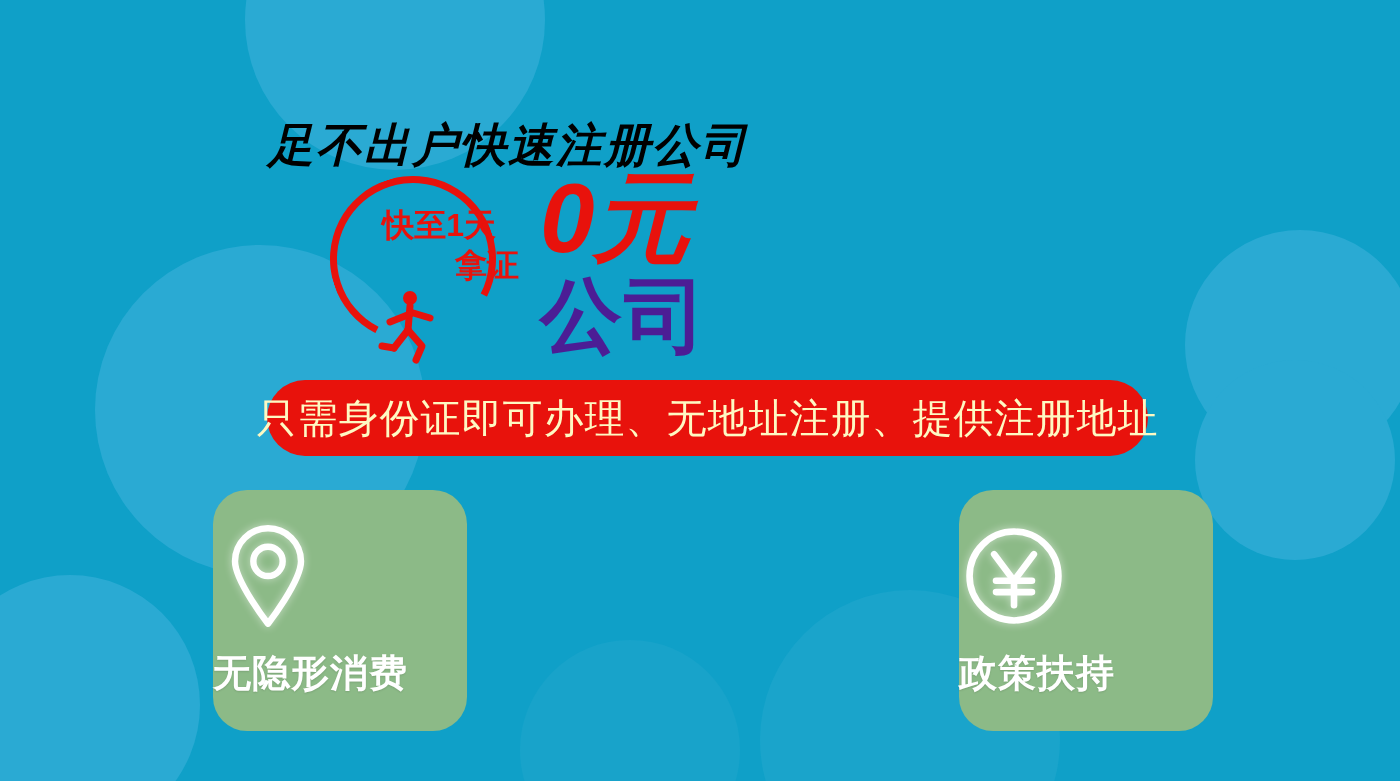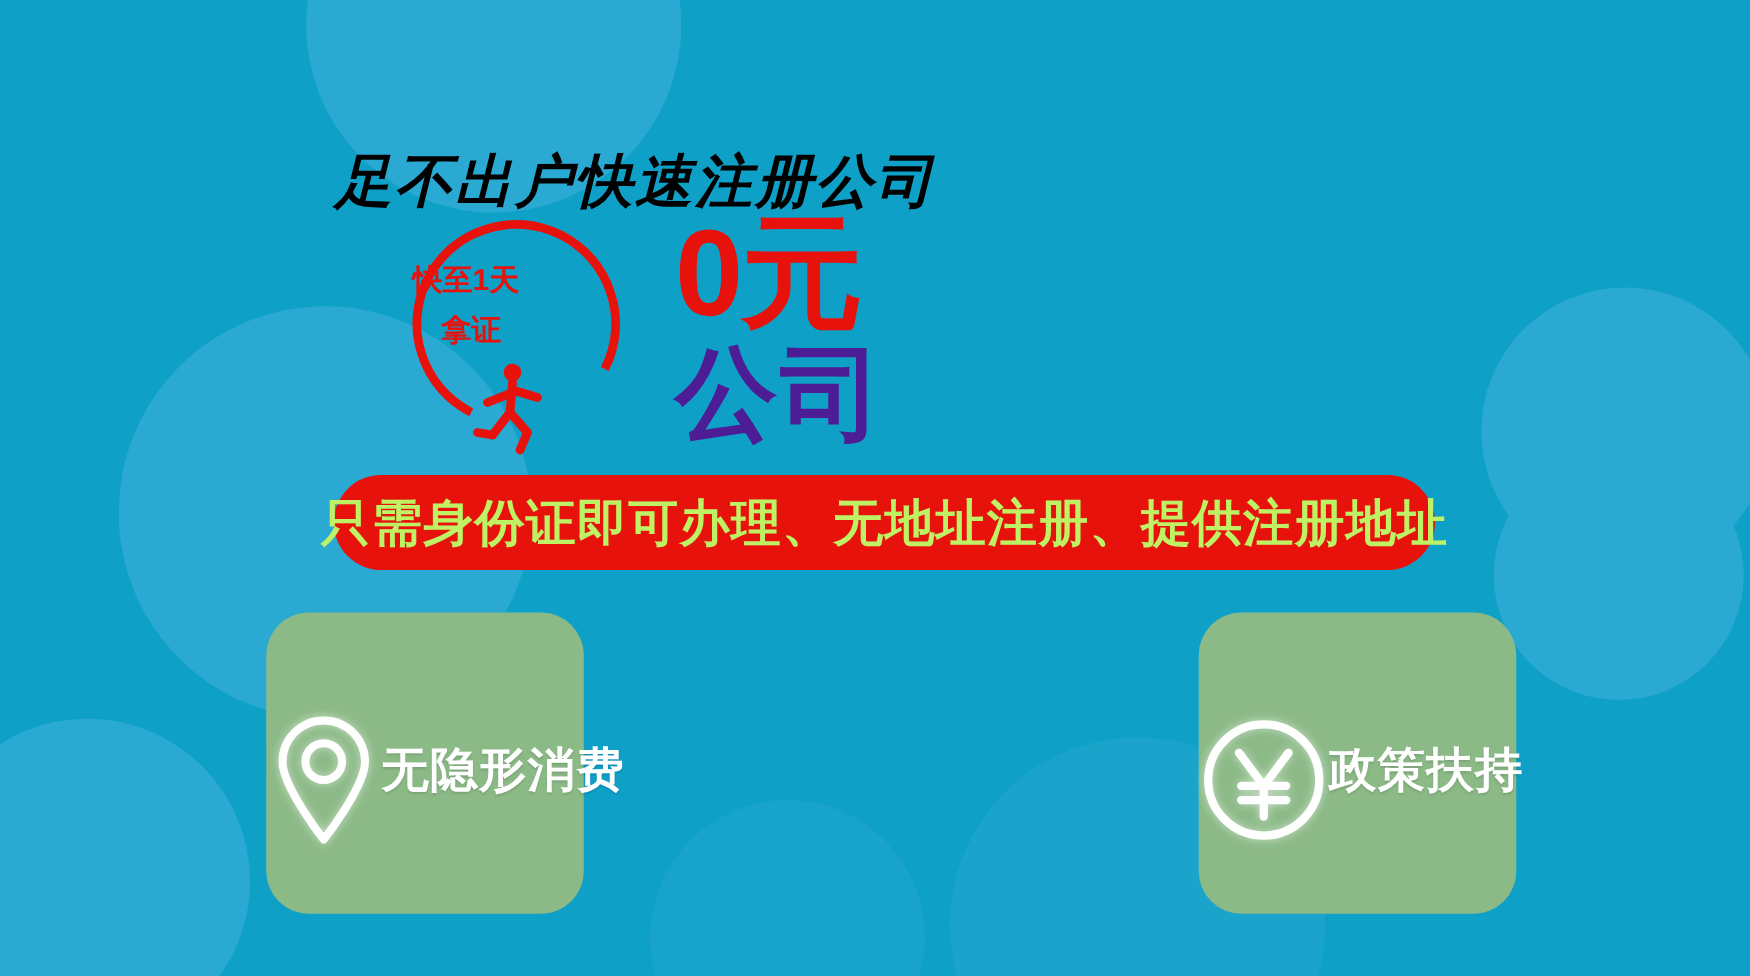--- a/index.html
+++ b/index.html
@@ -59,24 +59,24 @@
     inset: 0;
     border: 7px solid #e8120c;
     border-radius: 50%;
     border-bottom-color: transparent;
     transform: rotate(-18deg);
   }
   #speed-badge .badge-line {
     position: absolute;
     left: 0;
     width: 166px;
-    text-align: left;
+    text-align: right;
     color: #e8120c;
     font-weight: 700;
-    font-size: 24px;
+    font-size: 32px;
     line-height: 34px;
     white-space: nowrap;
   }
   #speed-badge .l1 { top: 32px; }
   #speed-badge .l2 { top: 72px; padding-left: 23px; }
 
   
   #runner {
     position: absolute;
     left: 370px;
@@ -89,20 +89,21 @@
   #price-stack {
     position: absolute;
     left: 540px;
     top: 168px;
     width: 190px;
   }
   #price-zero {
     font-size: 98px;
     line-height: 100px;
     font-weight: 700;
+    font-style: italic;
     color: #e8120c;
     white-space: nowrap;
     letter-spacing: -2px;
   }
   #price-company {
     margin-top: 6px;
     font-size: 82px;
     line-height: 84px;
     font-weight: 700;
     color: #4c1d95;
@@ -131,45 +132,45 @@
     top: 380px;
     width: 881px;
     height: 76px;
     background: #e8120c;
     border-radius: 38px;
     display: flex;
     align-items: center;
     justify-content: center;
   }
   #offer-pill-text {
-    color: #bef264;
+    color: #fef9c3;
     font-size: 40px;
-    font-weight: 700;
+    font-weight: 400;
     letter-spacing: 1px;
     white-space: nowrap;
   }
 
   
   #cards {
     position: absolute;
     left: 213px;
     top: 490px;
     width: 1000px;
     height: 241px;
     display: flex;
     justify-content: space-between;
   }
   .card {
     width: 254px;
     height: 241px;
     background: #8cba87;
     border-radius: 34px;
     display: flex;
-    flex-direction: row;
-    align-items: center;
+    flex-direction: column;
+    align-items: flex-start;
     justify-content: flex-start;
   }
   .card-icon {
     margin-top: 26px;
     width: 110px;
     height: 120px;
     display: flex;
     align-items: center;
     justify-content: center;
   }

